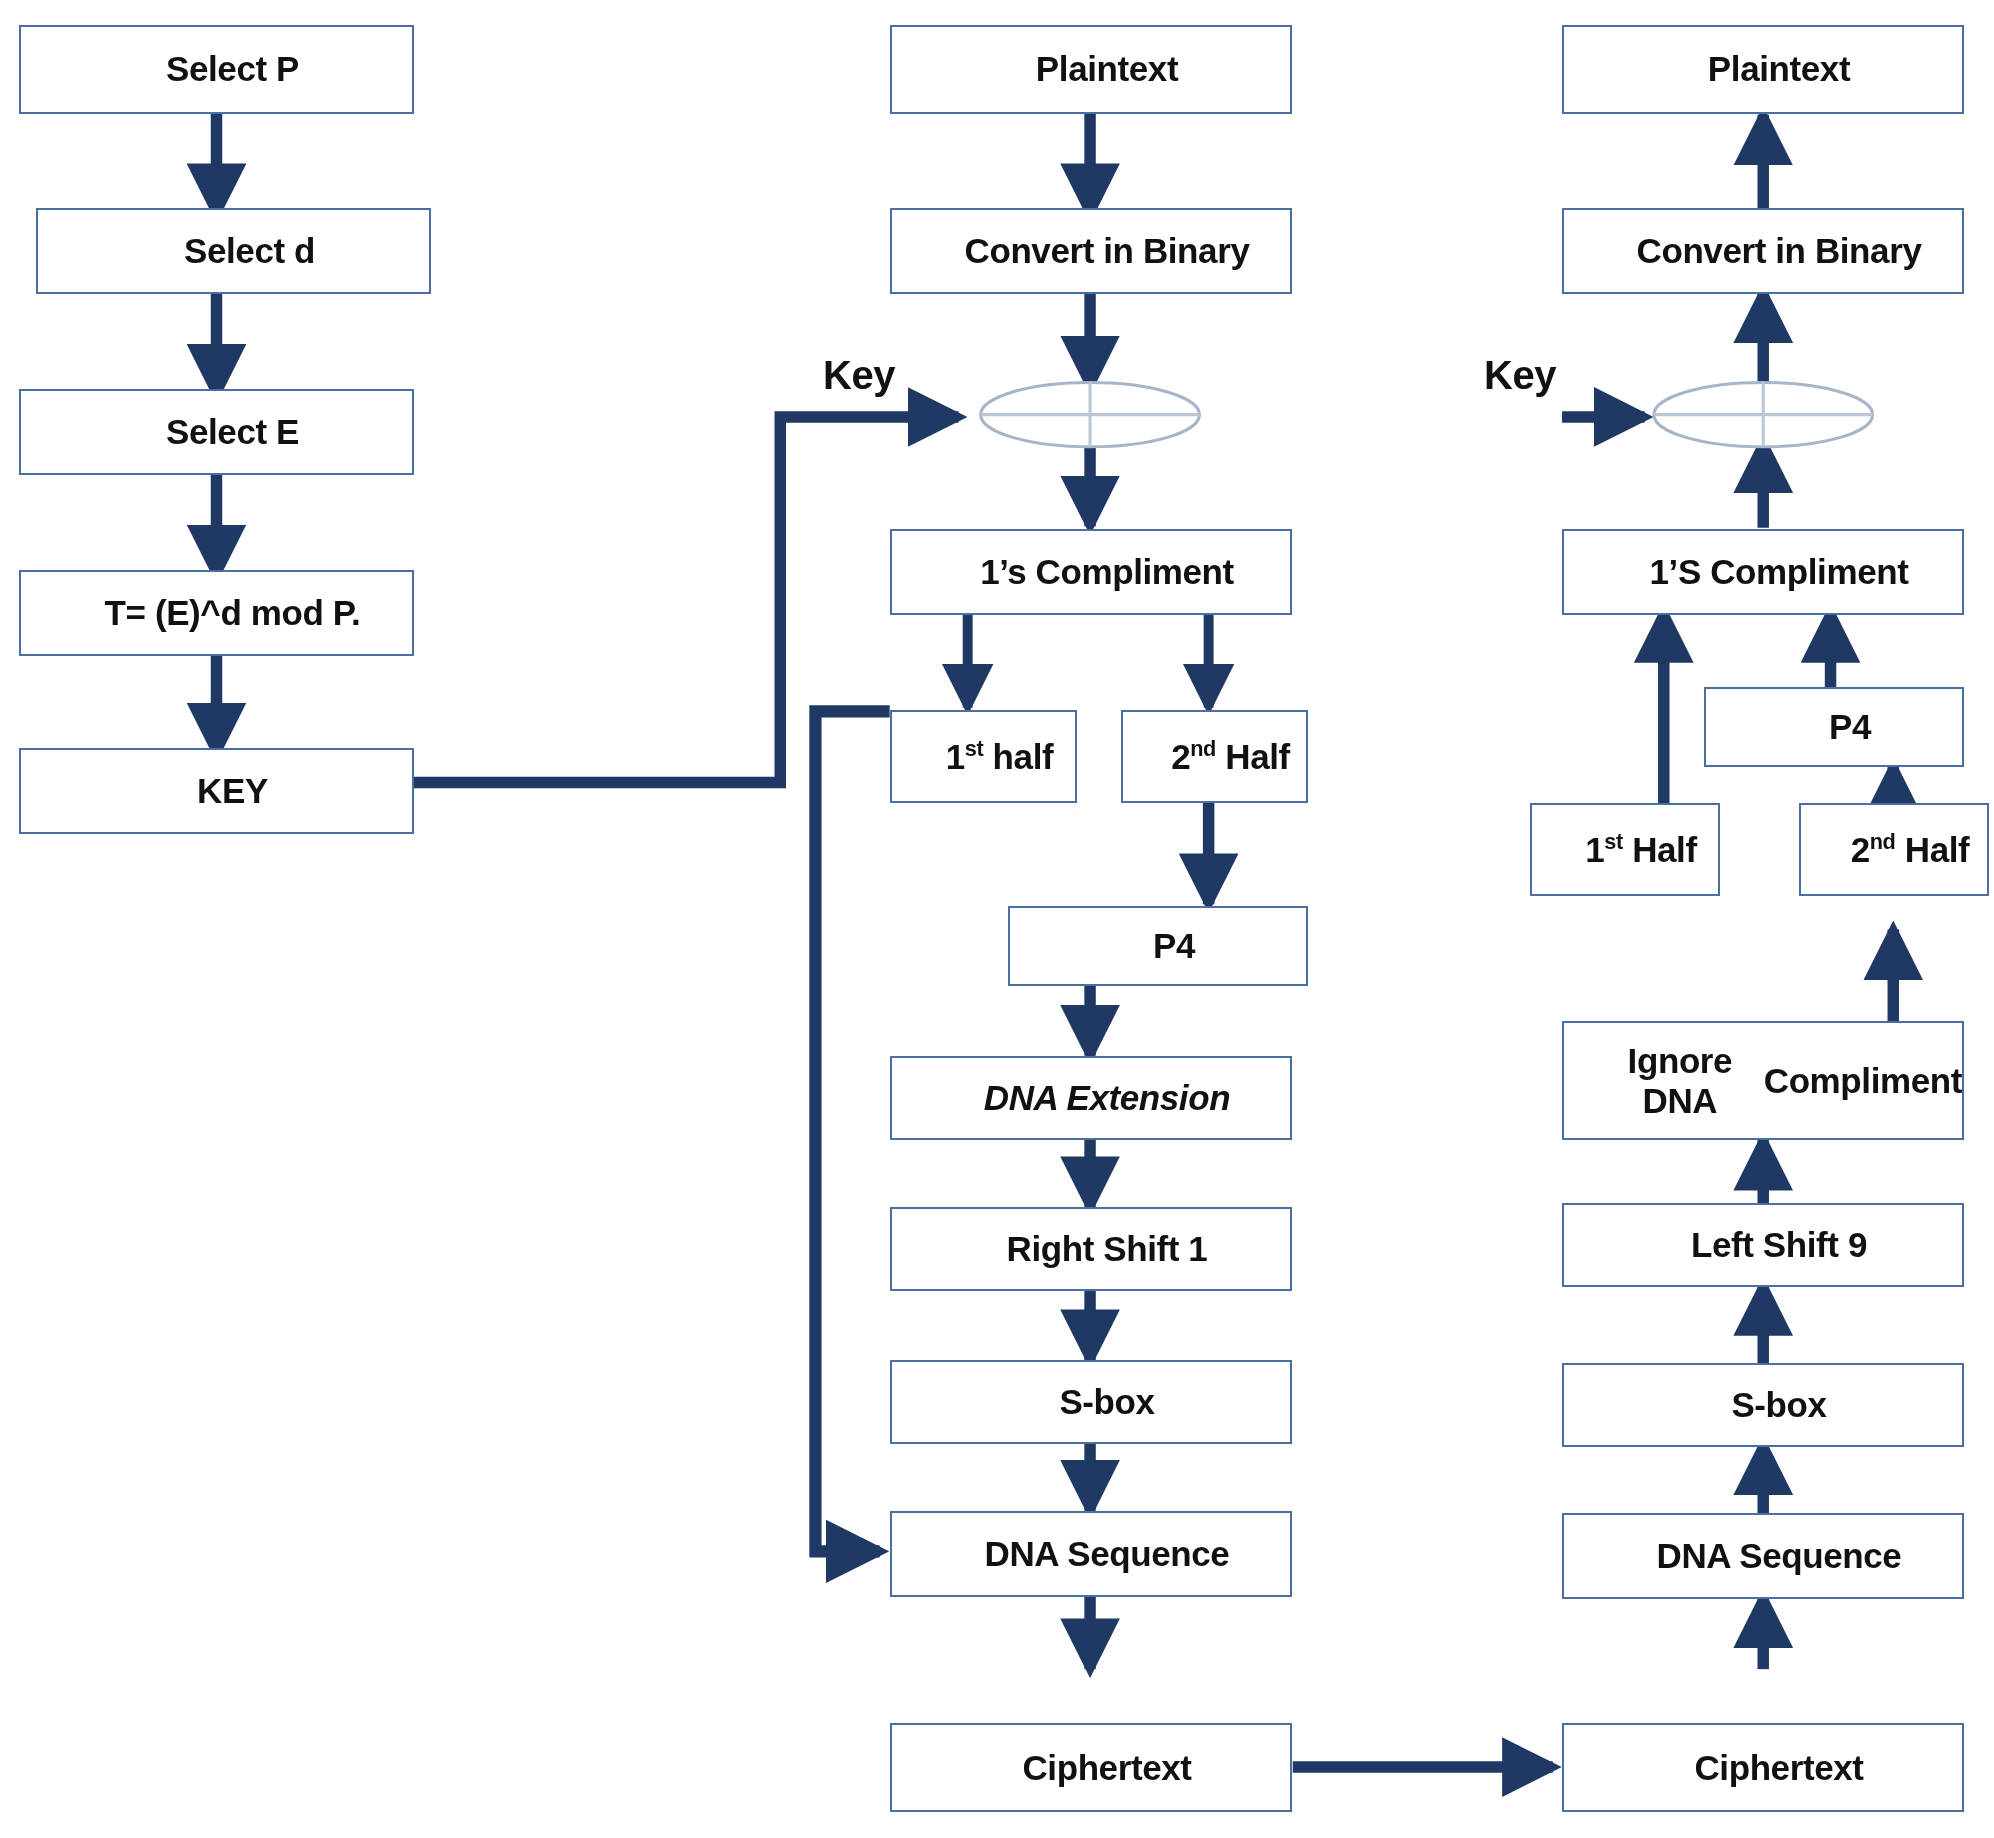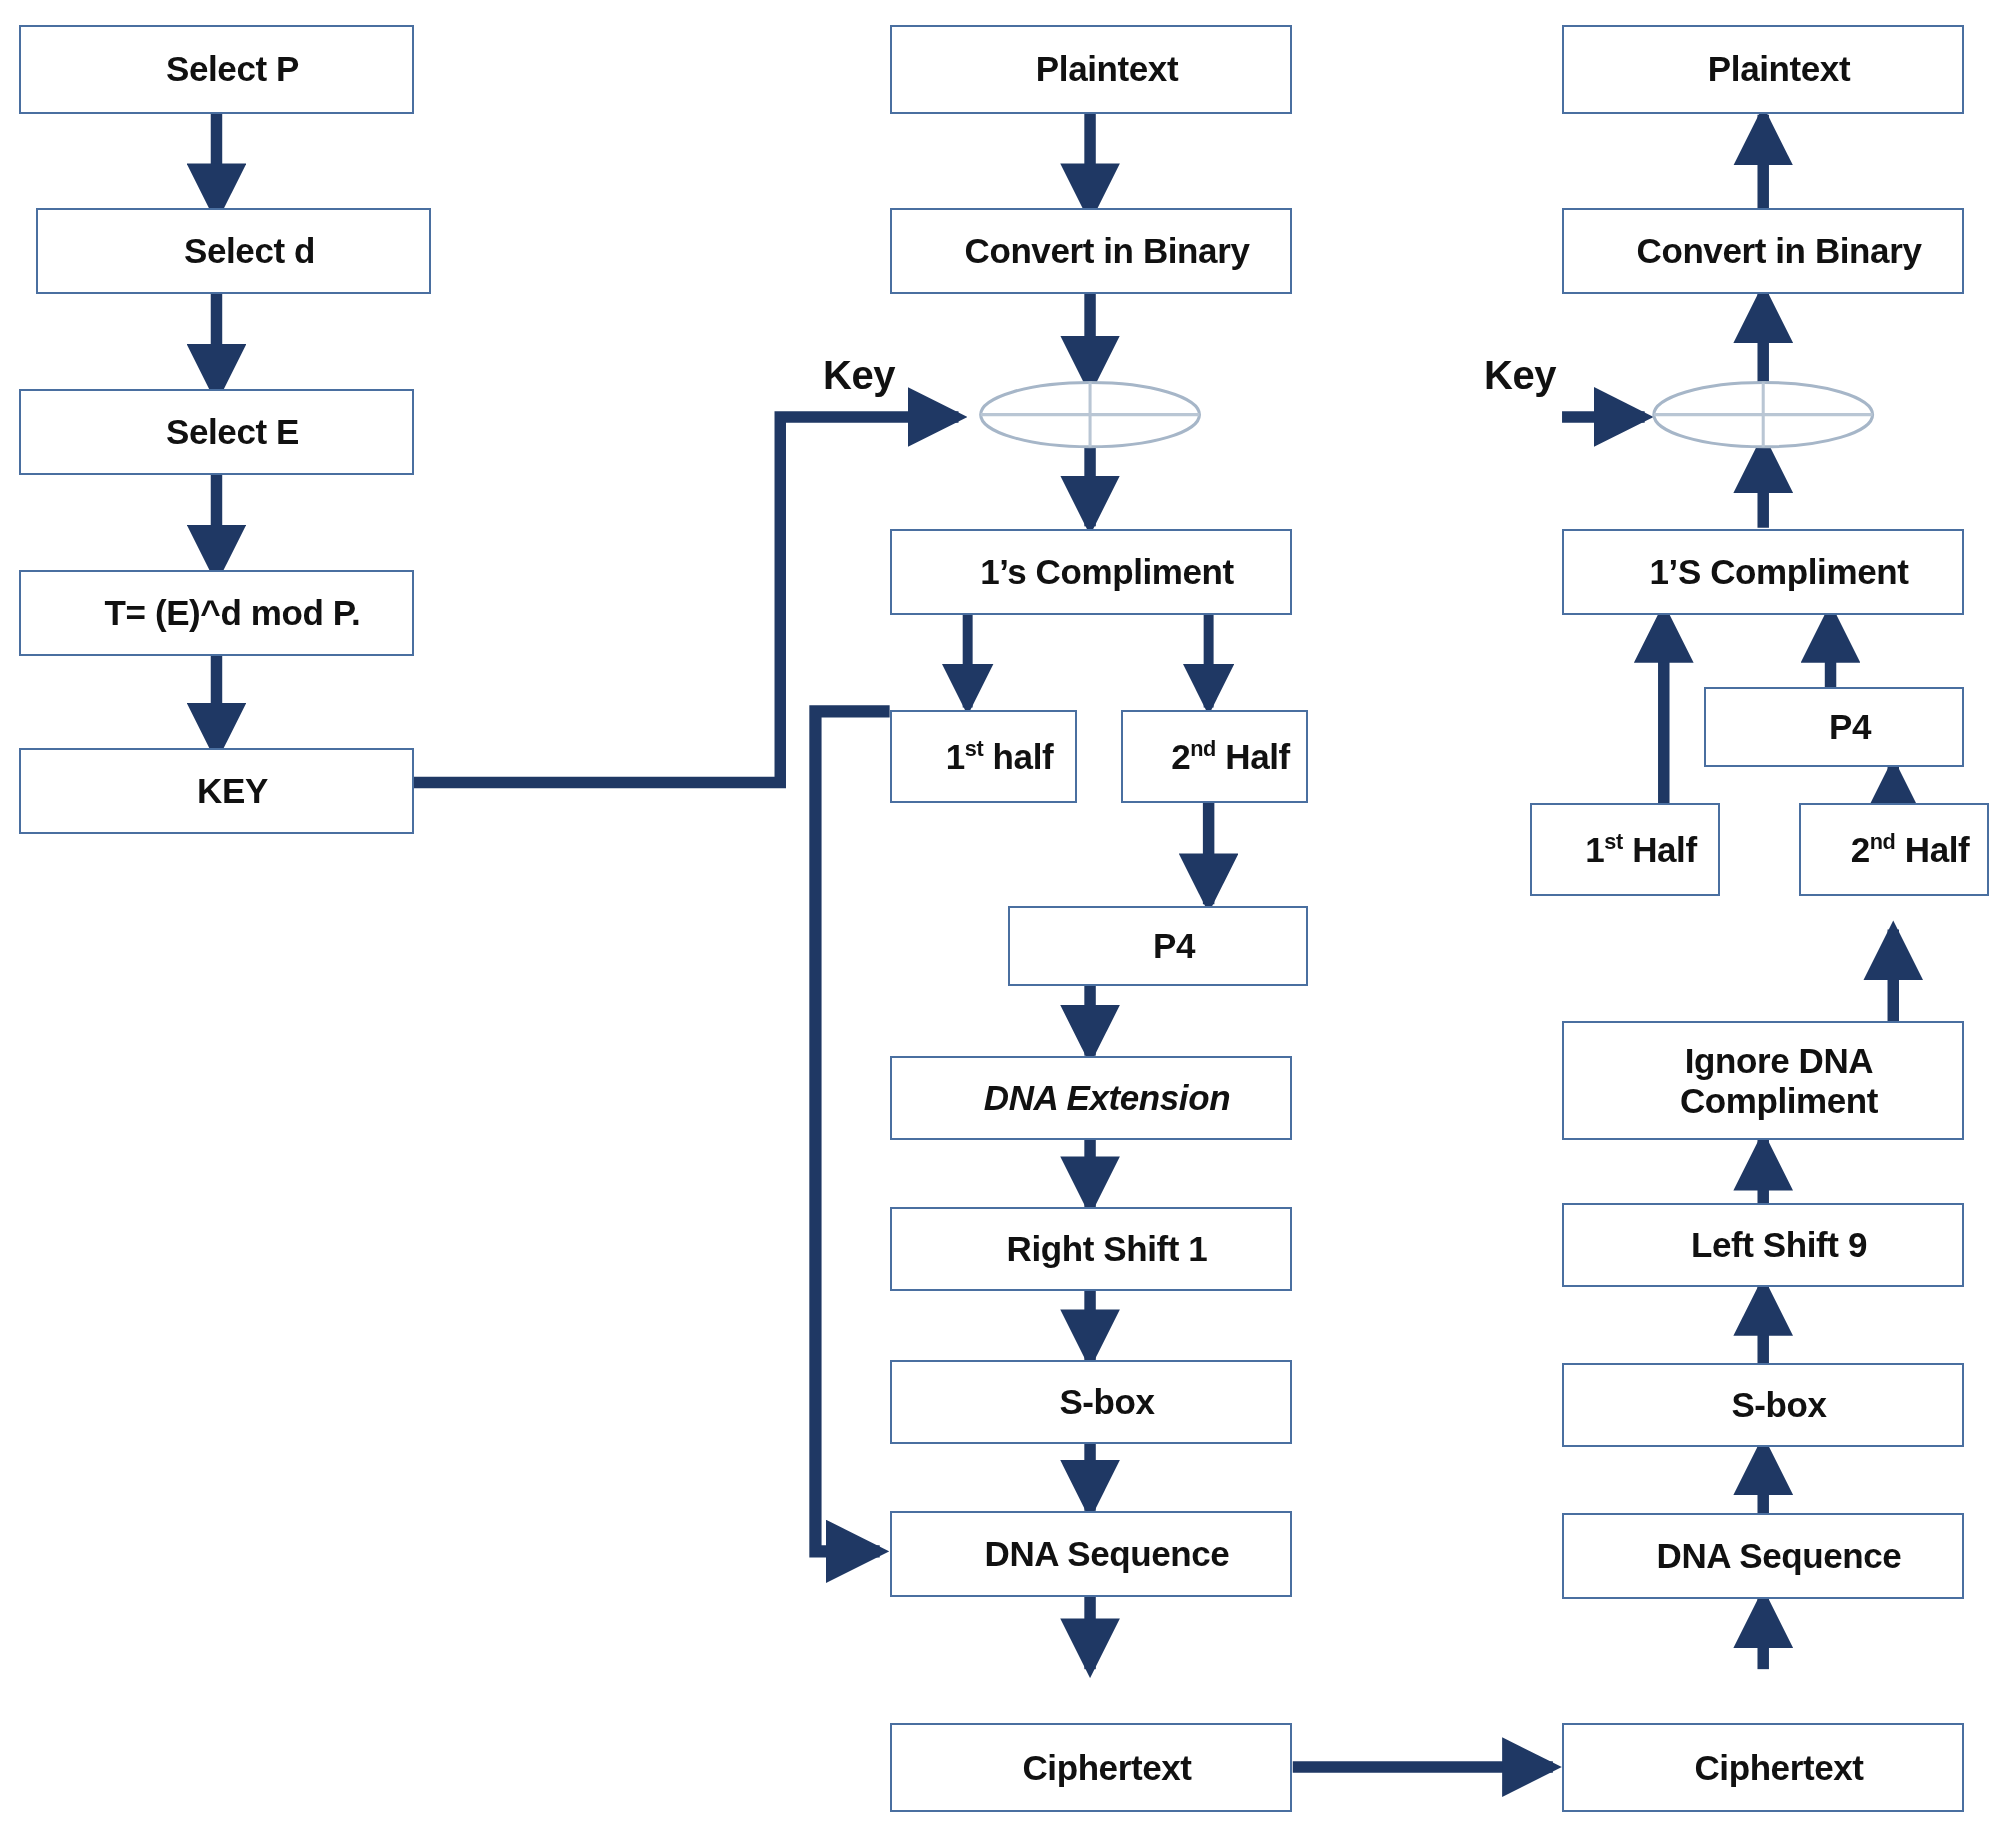--- a/index.html
+++ b/index.html
@@ -225,21 +225,21 @@
       <span>1</span><sup>st</sup><span> Half</span>
     </span>
   </div>
 
   <div class="node sub" style="left:1799px; top:803px; width:190px; height:93px;">
     <span>
       <span>2</span><sup>nd</sup><span> Half</span>
     </span>
   </div>
 
-  <div class="node" style="left:1562px; top:1021px; width:402px; height:119px; flex-direction:column;">
+  <div class="node" style="left:1562px; top:1021px; width:402px; height:119px; flex-direction:row;">
     <span>Ignore DNA</span>
     <span>Compliment</span>
   </div>
 
   <div class="node" style="left:1562px; top:1203px; width:402px; height:84px;">
     <span>Left Shift 9</span>
   </div>
 
   <div class="node" style="left:1562px; top:1363px; width:402px; height:84px;">
     <span>S-box</span>

